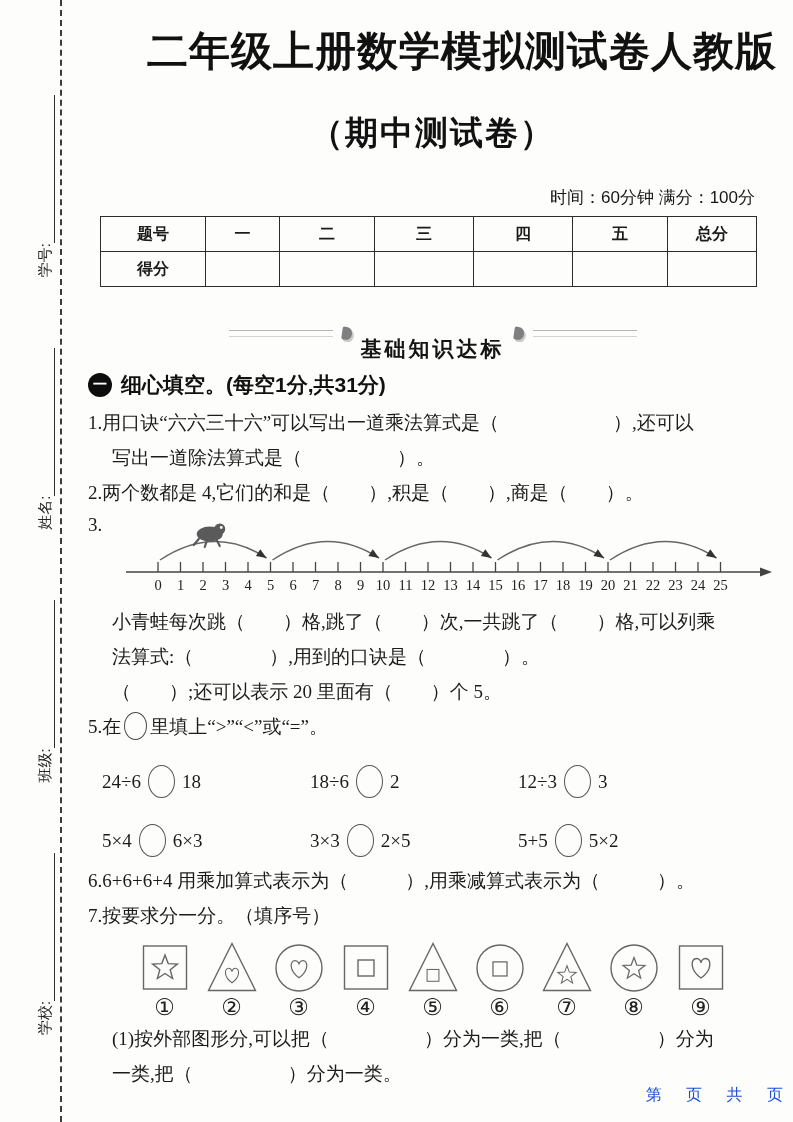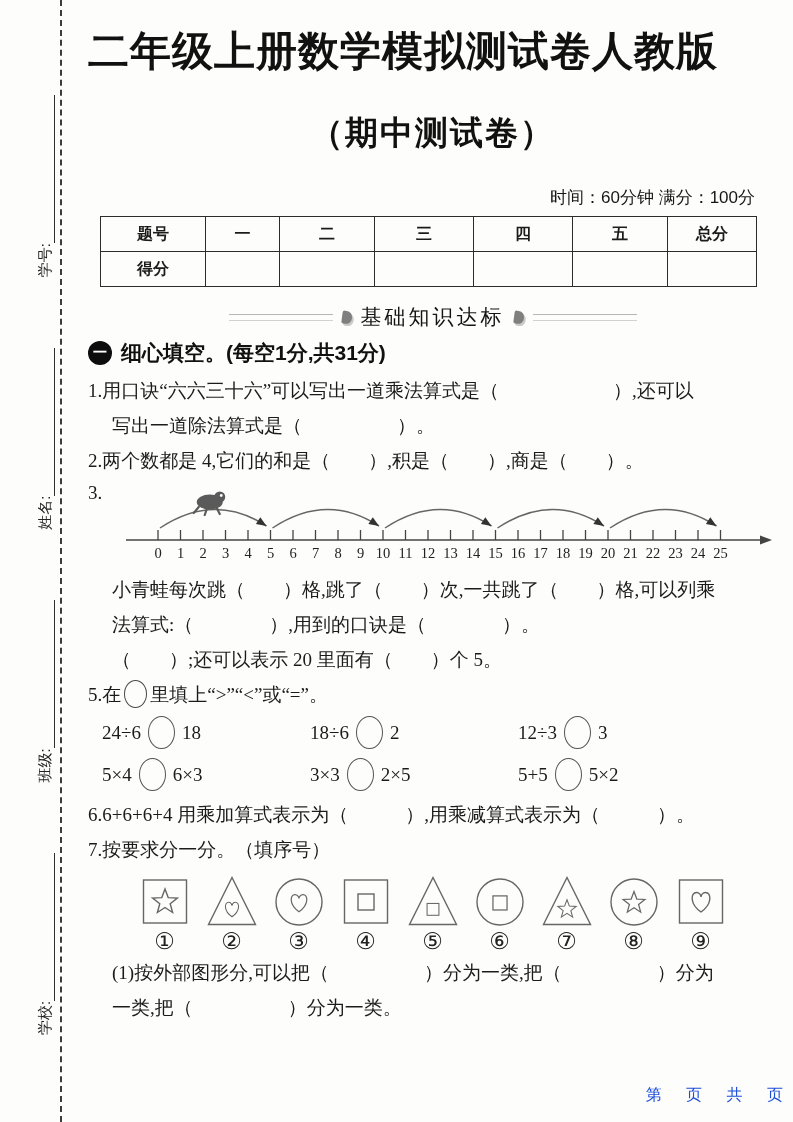--- a/index.html
+++ b/index.html
@@ -9,46 +9,46 @@
   
   .cutline{position:absolute;left:60px;top:0;bottom:0;width:0;border-left:2px dashed #3c3c3c;}
   
   .sidebar-rot{position:absolute;left:-462px;top:548px;width:1000px;height:34px;
         transform:rotate(-90deg);display:flex;justify-content:space-between;align-items:flex-end;
         font-family:"Liberation Sans",sans-serif;font-size:15px;color:#222;padding:0 30px;box-sizing:border-box;}
   .sb-field{display:flex;align-items:flex-end;}
   .sb-line{display:inline-block;width:148px;border-bottom:1.5px solid #2e2e2e;height:15px;}
   .main{position:absolute;left:88px;top:0;right:16px;}
   .title{font-family:"Liberation Sans",sans-serif;font-weight:bold;font-size:41px;
-        text-align:left;margin:24px 0 8px;letter-spacing:1px;color:#111;}
+        text-align:right;margin:24px 0 8px;letter-spacing:1px;color:#111;}
   .subtitle{font-family:"Liberation Sans",sans-serif;font-weight:bold;font-size:33px;
         text-align:center;margin:32px 0 0;letter-spacing:2px;color:#111;}
   .meta{font-family:"Liberation Sans",sans-serif;font-size:17px;text-align:right;
         margin:30px 22px 7px 0;color:#161616;}
   table.score{border-collapse:collapse;width:656px;margin-left:12px;font-size:16px;font-weight:bold;table-layout:fixed;}
   table.score td{border:1.7px solid #2c2c2c;height:34px;text-align:center;padding:0;}
   col.c0{width:105px}col.c1{width:74px}col.c2{width:95px}col.c3{width:99px}
   col.c4{width:99px}col.c5{width:95px}col.c6{width:89px}
   .banner{display:flex;align-items:center;justify-content:center;gap:9px;margin:16px 0 8px;}
-  .banner-title{font-family:"Liberation Sans",sans-serif;font-weight:normal;font-size:21px;
-        letter-spacing:3px;color:#141414;}
+  .banner-title{font-family:"Liberation Sans",sans-serif;font-weight:bold;font-size:21px;
+        letter-spacing:3px;color:#141414;margin-top:32px;}
   .banner-line{width:104px;height:5px;border-top:1.6px solid #b5b5b5;border-bottom:1.6px solid #d2d2d2;}
   .banner-orn{width:10px;height:13px;background:#7f7f7f;border-radius:2px 6px 6px 2px;
         box-shadow:2px 2px 0 #cacaca;transform:rotate(8deg);}
   .part-head{display:flex;align-items:center;gap:9px;font-family:"Liberation Sans",sans-serif;
         font-weight:bold;font-size:21px;margin:8px 0 6px;color:#111;}
   .part-num{width:24px;height:24px;border-radius:50%;background:#0d0d0d;color:#fff;display:flex;
         align-items:center;justify-content:center;font-size:14px;flex:none;}
   .q{font-size:19px;line-height:35px;white-space:pre;overflow:hidden;}
   .indent{padding-left:24px;}
   .q3-row{display:flex;align-items:flex-start;margin-top:2px;}
   .q3-num{font-size:19px;width:34px;padding-top:2px;flex:none;}
   .q5-grid{display:grid;grid-template-columns:208px 208px auto;row-gap:9px;
         margin:4px 0 6px 14px;font-size:19px;}
-  .cmp{display:flex;align-items:center;gap:7px;white-space:pre;}
+  .cmp{display:flex;align-items:center;gap:7px;white-space:pre;margin-top:17px;}
   .cmp-circle{display:inline-block;width:25px;height:31px;border:1.3px solid #555;
         border-radius:50%;flex:none;}
   .inline-circle{display:inline-block;width:21px;height:26px;border:1.3px solid #4a4a4a;
         border-radius:50%;vertical-align:-7px;margin:0 3px;}
   .shapes-row{display:flex;justify-content:center;gap:15px;margin:8px 0 0;}
   .shape-item{display:flex;flex-direction:column;align-items:center;gap:1px;}
   .shape-label{font-size:23px;line-height:26px;color:#222;}
   .footer{position:absolute;bottom:16px;left:0;right:0;text-align:right;
         font-family:Liberation Sans, sans-serif;font-size:16px;letter-spacing:10px;color:#1d4ed8;}
 </style>

